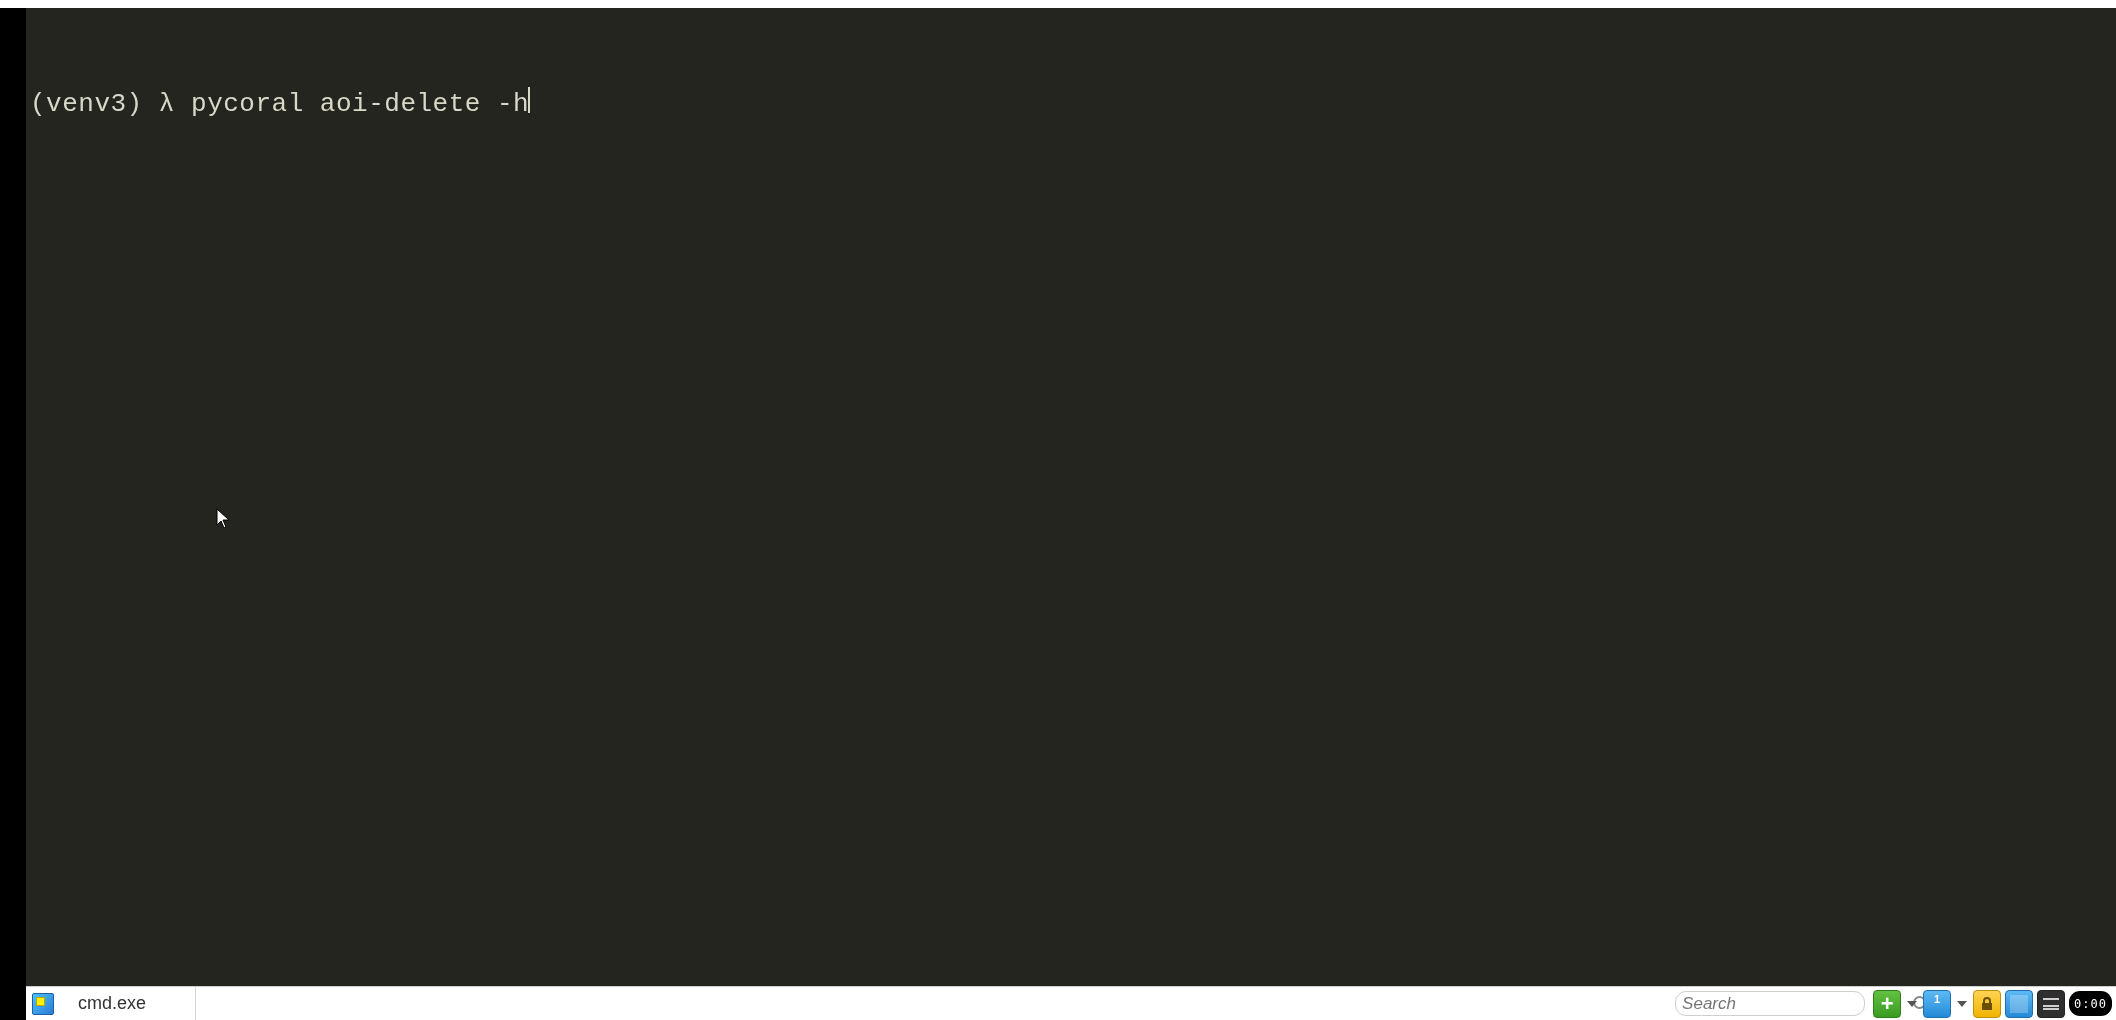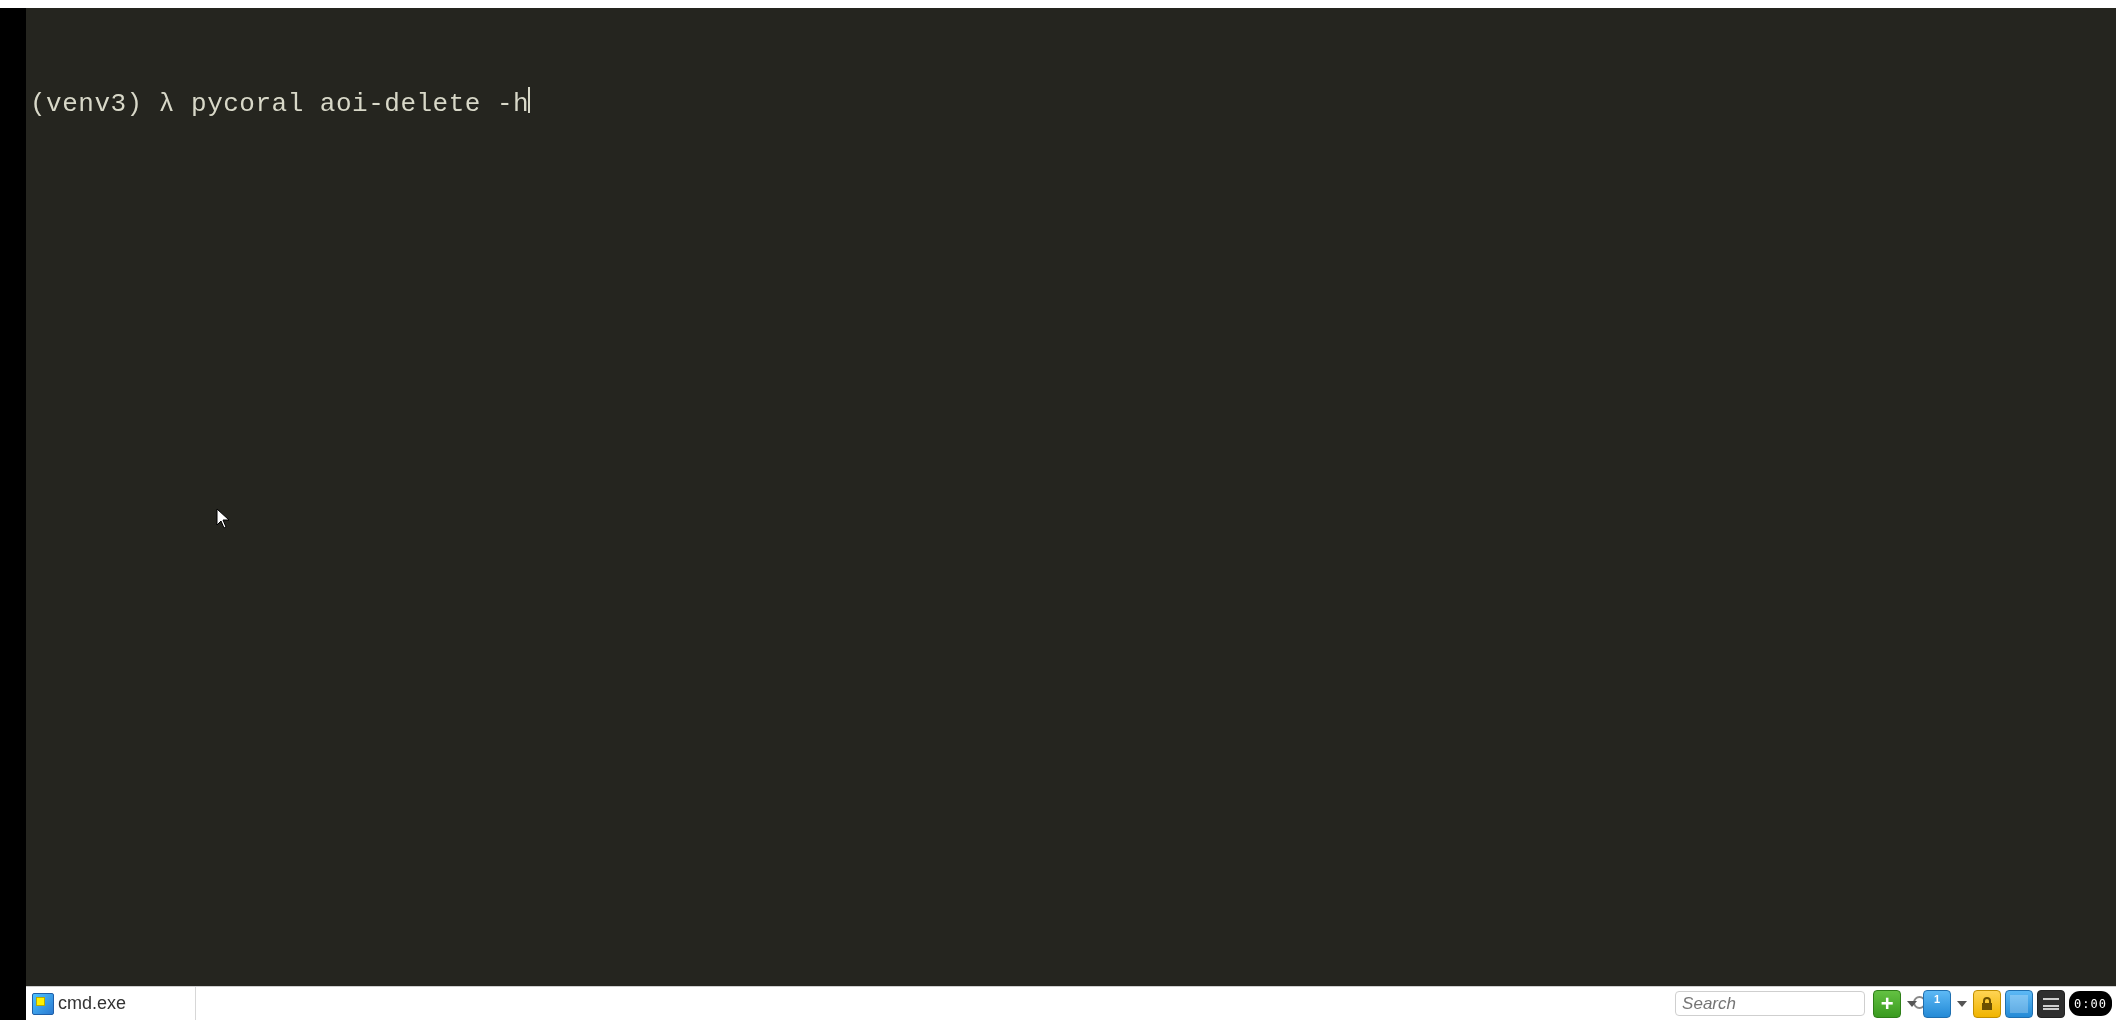--- a/index.html
+++ b/index.html
@@ -81,21 +81,21 @@
       position: absolute;
       left: 0;
       top: 8px;
       bottom: 0;
       width: 26px;
       background: #000;
     }
     .tab {
       display: flex;
       align-items: center;
-      gap: 4px;
+      gap: 24px;
       padding: 0 10px 0 6px;
       background: #ffffff;
       border-right: 1px solid #d7d7d7;
       min-width: 170px;
     }
     .tab-icon {
       width: 22px;
       height: 22px;
       background: linear-gradient(135deg,#4cc2ff,#2b7ad1);
       border: 1px solid #1f5fa8;
@@ -114,21 +114,21 @@
     .tab-label { white-space: nowrap; }
 
     .status-spacer { flex: 1 1 auto; }
 
     .search-box {
       display: flex;
       align-items: center;
       width: 190px;
       margin: 4px 6px;
       border: 1px solid #cfcfcf;
-      border-radius: 4px;
+      border-radius: 11px;
       background: #fff;
       padding: 0 6px;
       gap: 6px;
     }
     .search-input {
       flex: 1 1 auto;
       border: none;
       outline: none;
       font-style: italic;
       font-size: 17px;

